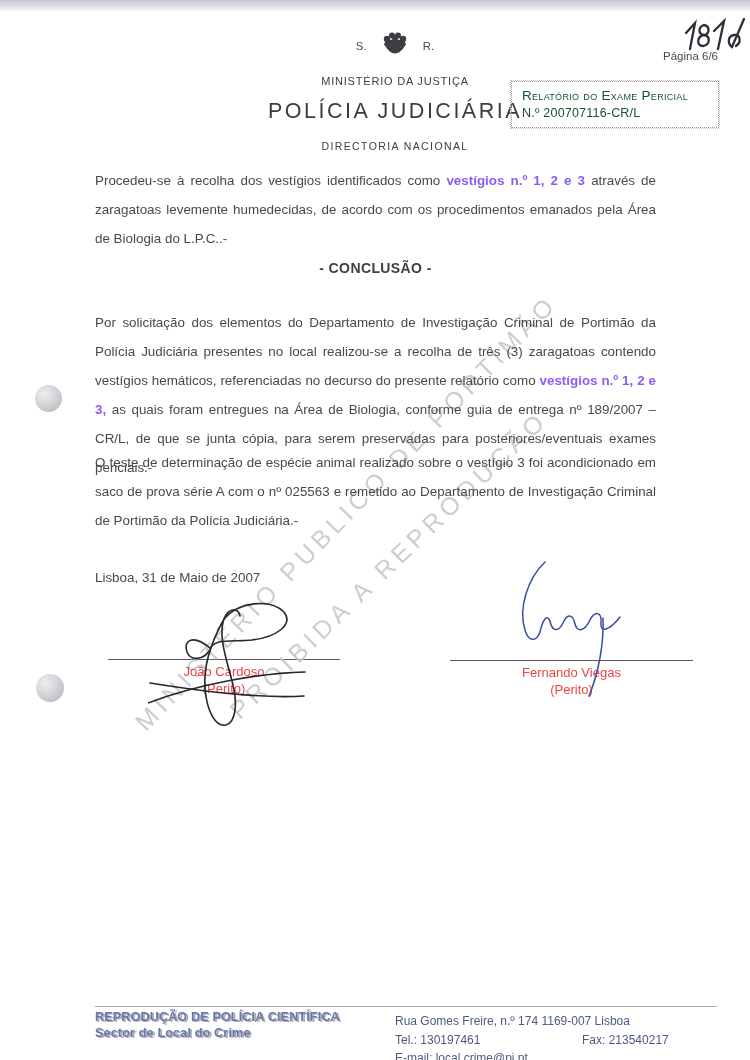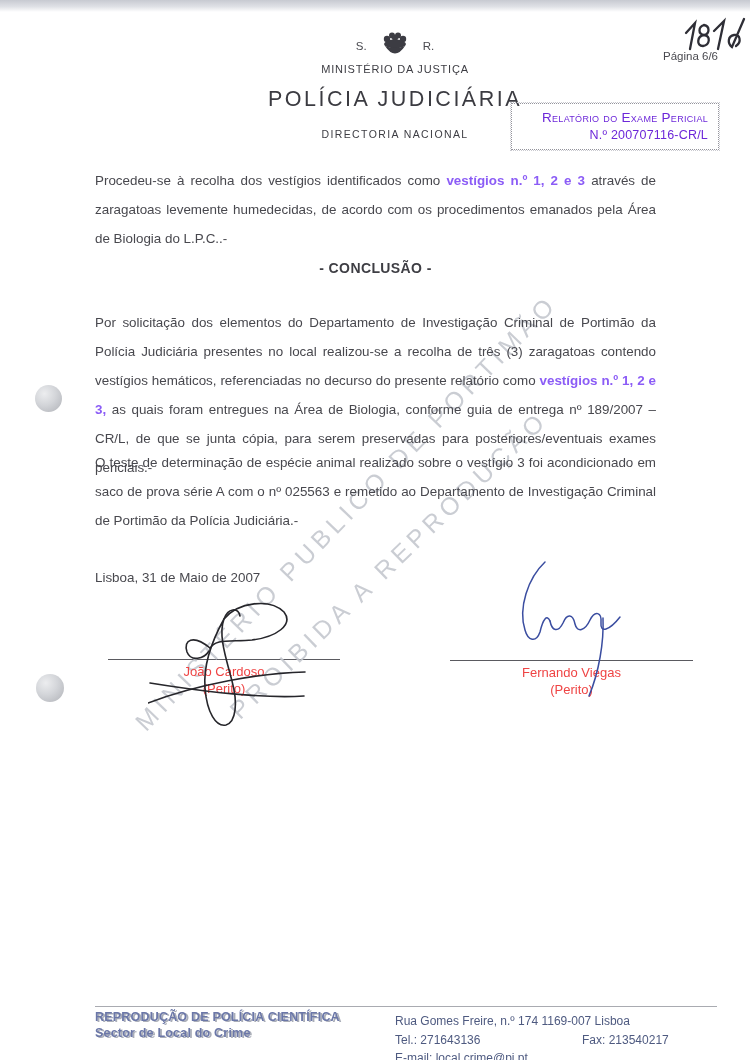--- a/index.html
+++ b/index.html
@@ -22,25 +22,25 @@
     opacity:.9;transform-origin:0 50%;z-index:1;font-weight:400;}
   .wm1{left:140px;top:712px;transform:rotate(-46deg);}
   .wm2{left:234px;top:700px;transform:rotate(-44deg);}
   .content{z-index:2;}
   
   .hand-num{left:683px;top:16px;width:64px;height:40px;z-index:3;}
   .pagenum{left:610px;top:50px;width:108px;font-size:11.5px;text-align:right;color:#4a4a50;}
   .header{left:215px;top:30px;width:360px;text-align:center;color:#3d3d43;}
   .crest-row{display:flex;align-items:center;justify-content:center;gap:12px;height:32px;}
   .sr{font-size:11.5px;color:#4a4a50;}
-  .ministry{margin-top:1px;font-size:11px;letter-spacing:.8px;}
+  .ministry{margin-top:13px;font-size:11px;letter-spacing:.8px;}
   .org{margin-top:12px;font-size:21.5px;letter-spacing:2.5px;color:#3b3b41;}
   .directorate{margin-top:16px;font-size:10.5px;letter-spacing:1.4px;}
-  .report-box{left:511px;top:103px;width:186px;border:1px dotted #94949c;outline:1px dotted #c9c9cf;
-    padding:6px 10px 7px;text-align:right;color:#6d28d9;}
+  .report-box{left:511px;top:81px;width:186px;border:1px dotted #94949c;outline:1px dotted #c9c9cf;
+    padding:6px 10px 7px;text-align:left;color:#14532d;}
   .report-box .l1{font-variant:small-caps;font-size:13.5px;letter-spacing:.3px;}
   .report-box .l2{font-size:12.5px;margin-top:3px;letter-spacing:.2px;}
   
   .para{left:95px;width:561px;font-size:13.4px;line-height:29px;text-align:justify;}
   .p1{top:166px;}
   .p2{top:308px;}
   .p3{top:448px;}
   .b{font-weight:bold;color:#8b5cf6;}
   .conclusion{left:95px;top:260px;width:561px;text-align:center;font-weight:bold;
     font-size:14px;letter-spacing:.4px;color:#3e3e44;}
@@ -151,19 +151,19 @@
   <div class="abs hole hole2"></div>
 
   <div class="abs foot-rule"></div>
   <div class="abs foot-lab content">
     <div>REPRODUÇÃO DE POLÍCIA CIENTÍFICA</div>
     <div>Sector de Local do Crime</div>
   </div>
   <div class="abs foot-addr content">
     <div>Rua Gomes Freire, n.º 174 1169-007 Lisboa</div>
     <div class="telfax">
-      <span class="tel">Tel.: 271643136</span>
+      <span class="tel">Tel.: 130197461</span>
       <span>Fax: 213540217</span>
     </div>
     <div>E-mail: local.crime@pj.pt</div>
   </div>
 
 </div>
 
 </body></html>

